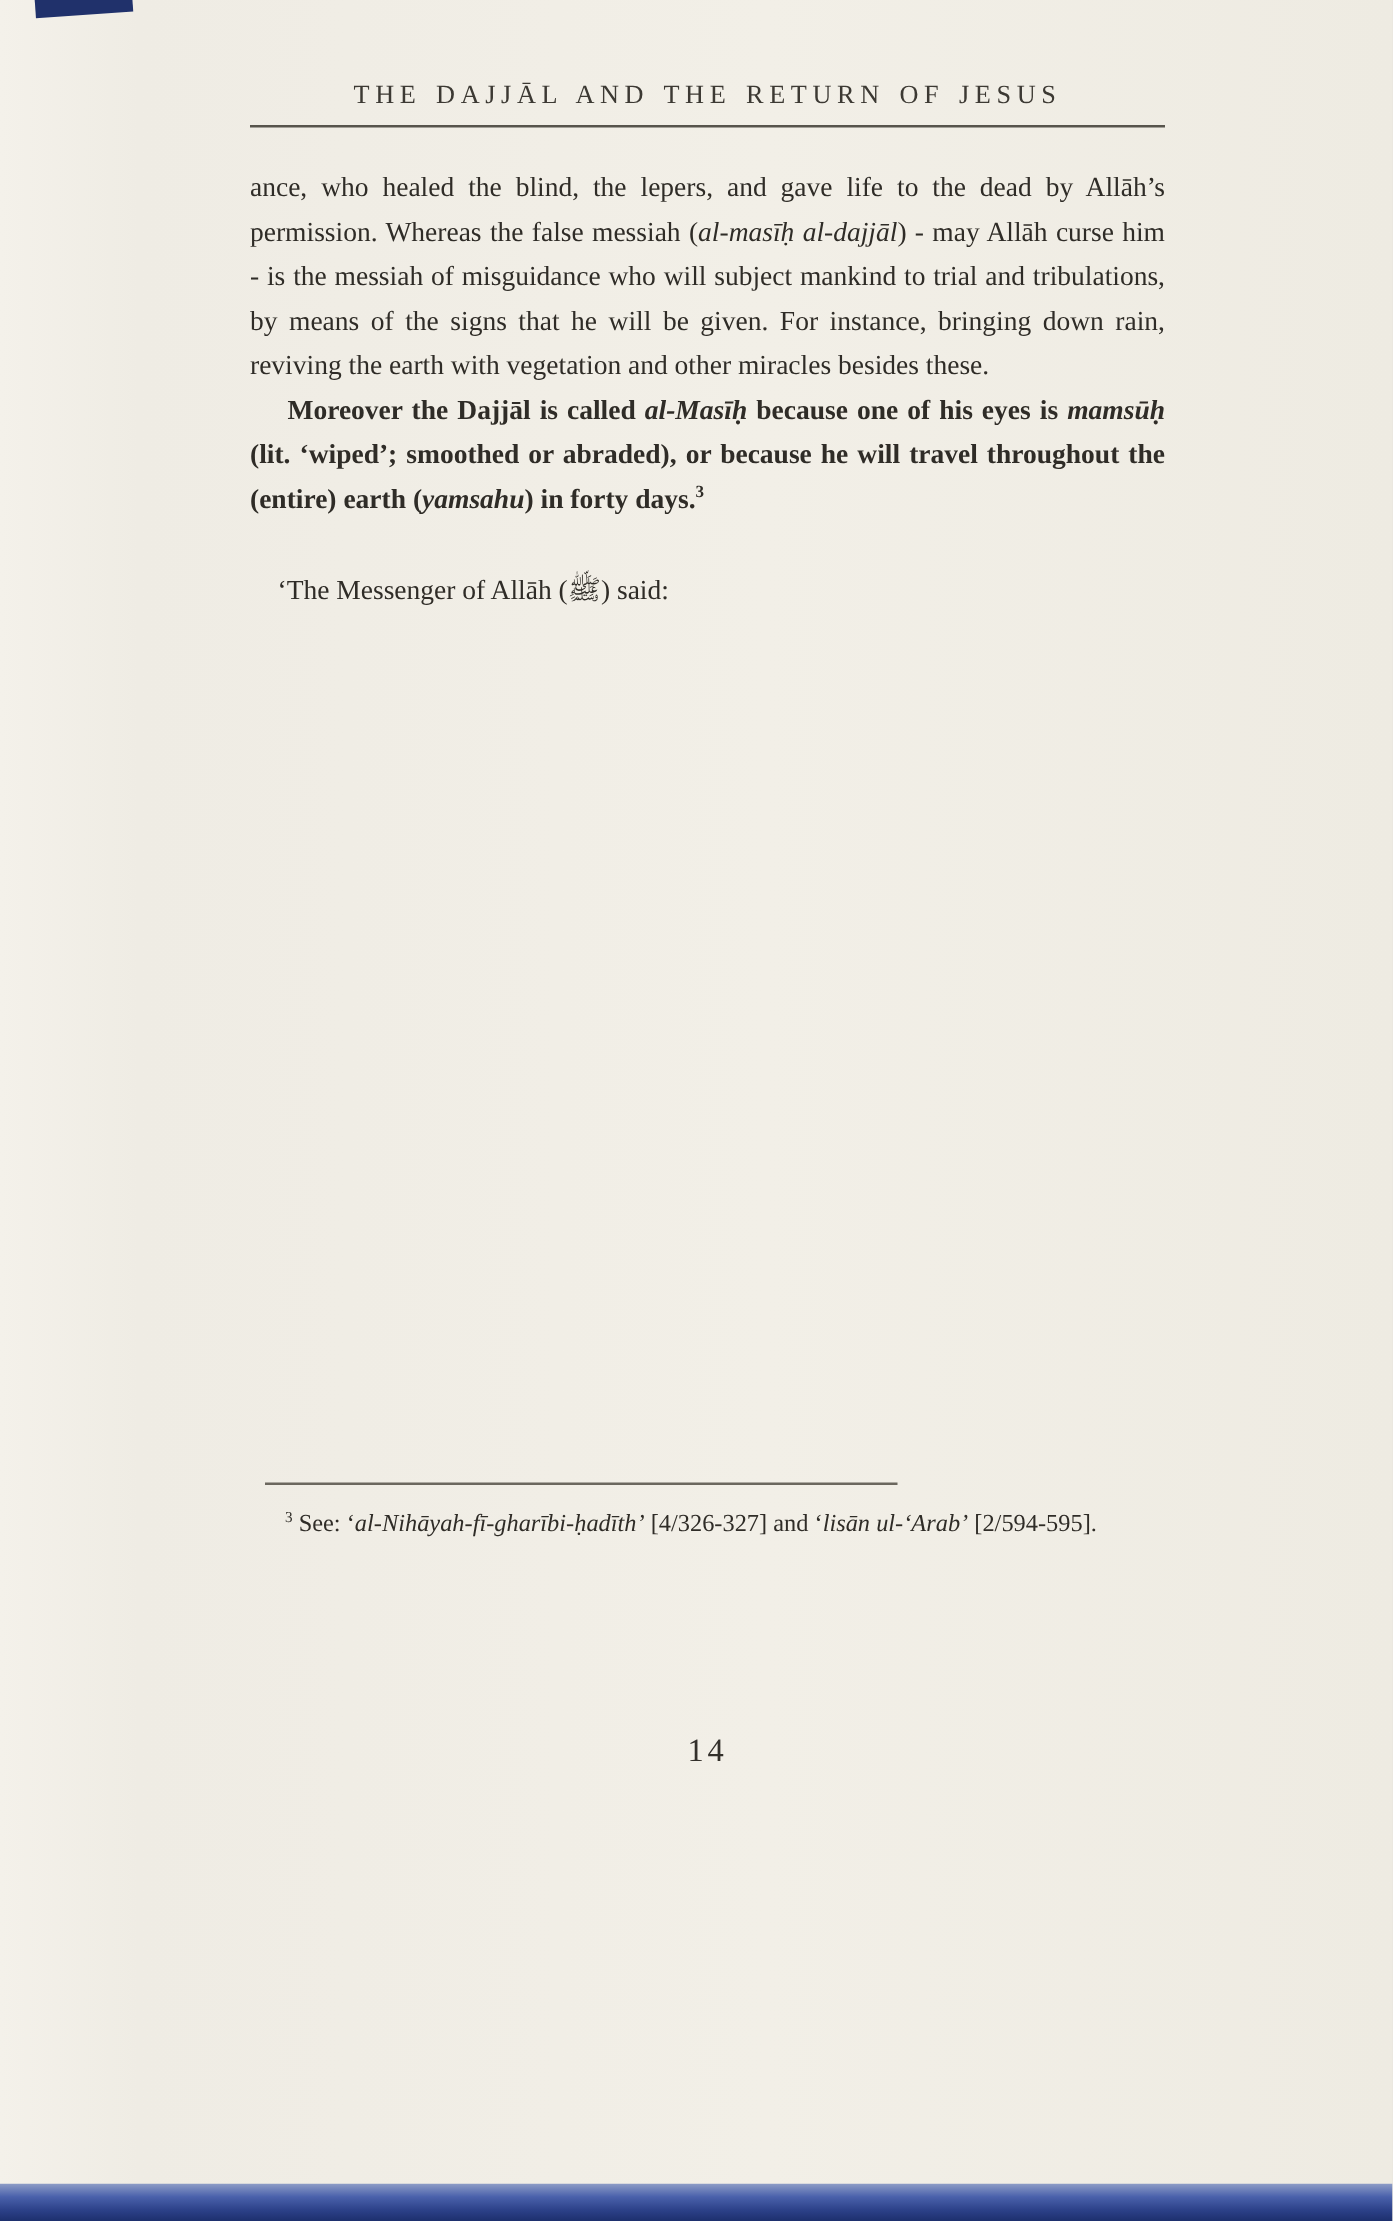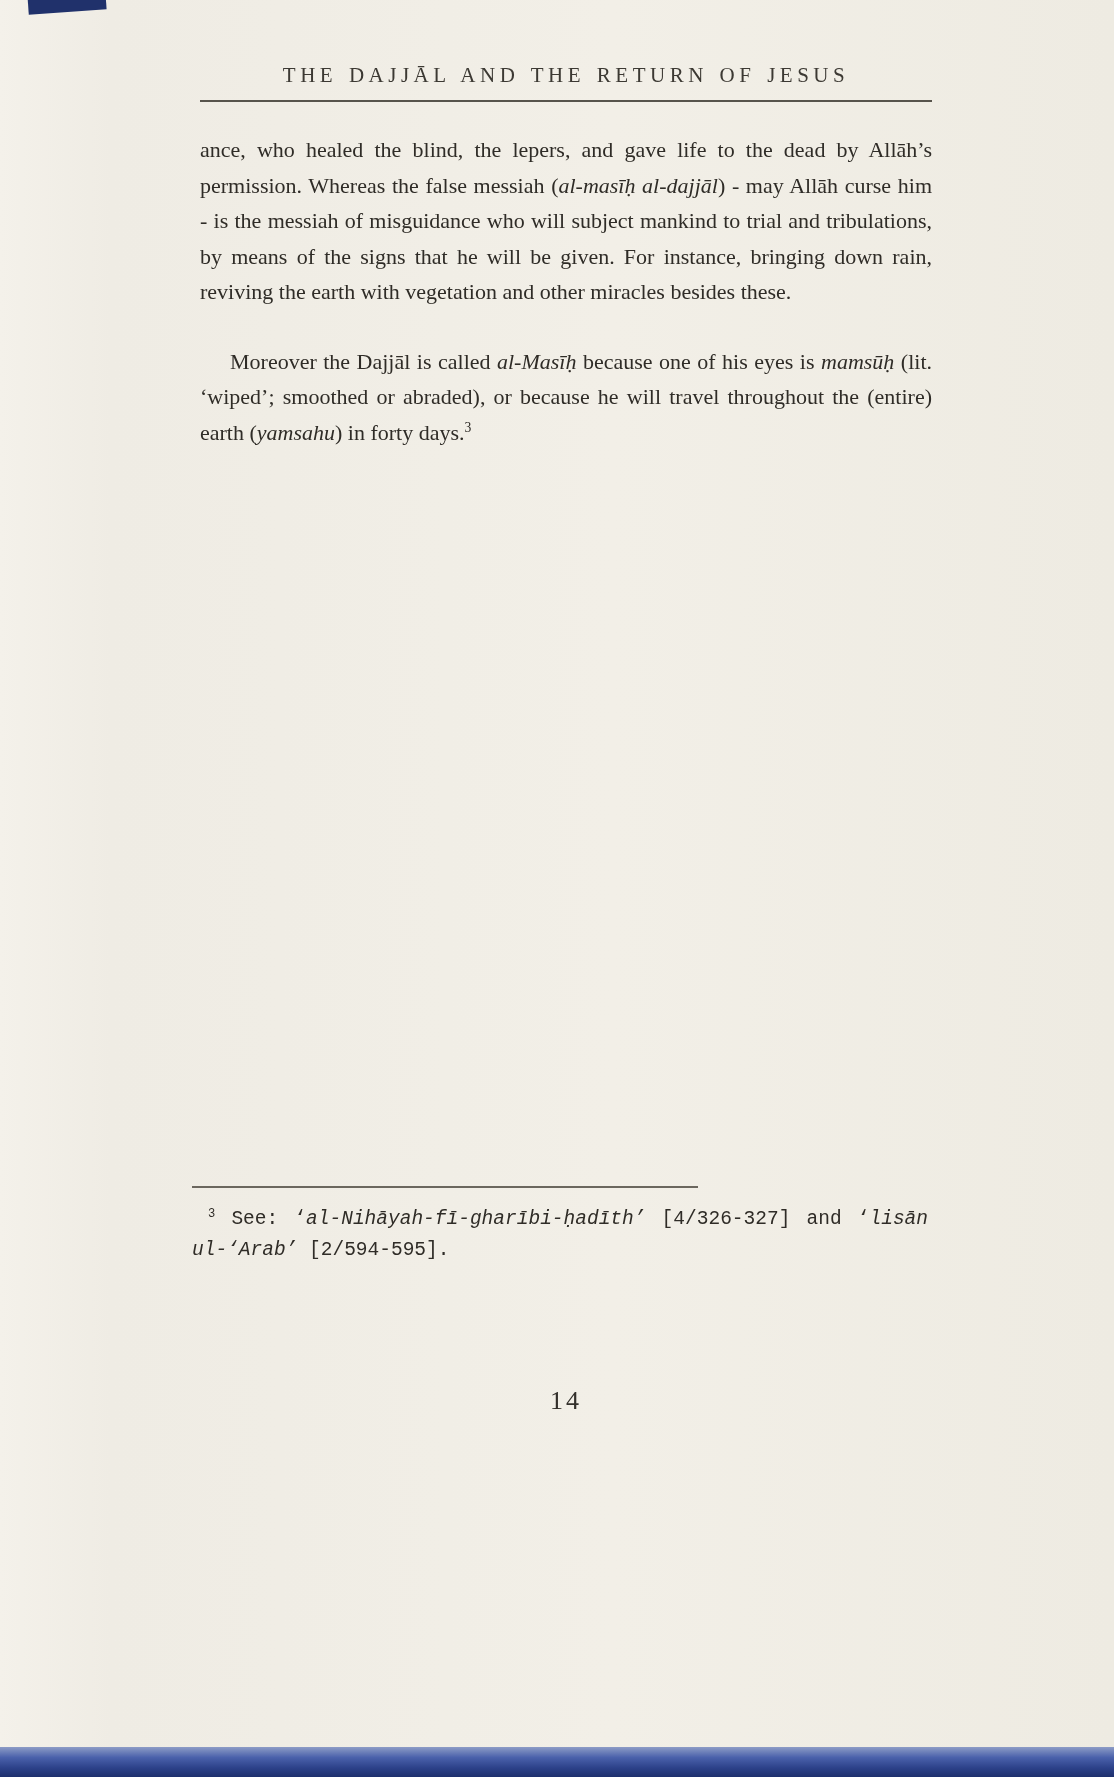--- a/index.html
+++ b/index.html
@@ -39,21 +39,21 @@
     border-bottom: 2px solid #57544c;
   }
   p.body {
     font-size: 22px;
     line-height: 35.5px;
     text-align: justify;
     margin: 0;
     color: #2f2c27;
   }
   p.p1 { margin-top: 30px; }
-  p.p2 { margin-top: 34px; text-indent: 30px; }
+  p.p2 { text-indent: 30px; font-weight: bold; }
   p.p3 { margin-top: 34px; text-indent: 30px; }
   p.p4 { margin-top: 38px; text-indent: 22px; text-align: left; }
   .arabic {
     margin-top: 40px;
     text-align: center;
     direction: rtl;
     font-family: "DejaVu Sans", sans-serif;
     font-weight: bold;
     font-size: 27px;
     line-height: 42px;
@@ -63,21 +63,21 @@
     margin-top: 26px;
     margin-left: 86px;
     width: 556px;
     font-size: 21.5px;
     line-height: 34px;
     text-align: justify;
     color: #2f2c27;
   }
   sup { font-size: 0.62em; line-height: 0; vertical-align: super; }
   .footnotes {
-    position: absolute; left: 192px; top: 1186px; width: 736px; font-family: Liberation Mono, monospace;
+    position: absolute; left: 212px; top: 1186px; width: 736px;
   }
   .fn-rule {
     width: 506px;
     border-top: 2px solid #6b675e;
   }
   p.fn {
     margin: 0;
     font-size: 19.5px;
     line-height: 31px;
     color: #2f2c27;
@@ -104,20 +104,21 @@
 <div class="page">
 
   <div class="scan-corner"></div>
 
   <div class="content">
     <div class="header">THE DAJJĀL AND THE RETURN OF JESUS</div>
     <div class="header-rule"></div>
 
     <p class="body p1">ance, who healed the blind, the lepers, and gave life to the dead by Allāh’s permission. Whereas the false messiah (<i>al-masīḥ al-dajjāl</i>) - may Allāh curse him - is the messiah of misguidance who will subject mankind to trial and tribulations, by means of the signs that he will be given. For instance, bringing down rain, reviving the earth with vegetation and other miracles besides these.</p>
     <p class="body p2">Moreover the Dajjāl is called <i>al-Masīḥ</i> because one of his eyes is <i>mamsūḥ</i> (lit. ‘wiped’; smoothed or abraded), or because he will travel throughout the (entire) earth (<i>yamsahu</i>) in forty days.<sup>3</sup></p>
+    <p class="body p4">‘The Messenger of Allāh (ﷺ) said:</p>
 
 
   </div>
 
   <div class="footnotes">
     <div class="fn-rule"></div>
     <p class="fn fn3"><sup>3</sup> See: ‘<i>al-Nihāyah-fī-gharībi-ḥadīth’</i> [4/326-327] and ‘<i>lisān ul-‘Arab’</i> [2/594-595].</p>
   </div>
 
   <div class="page-number">14</div>

